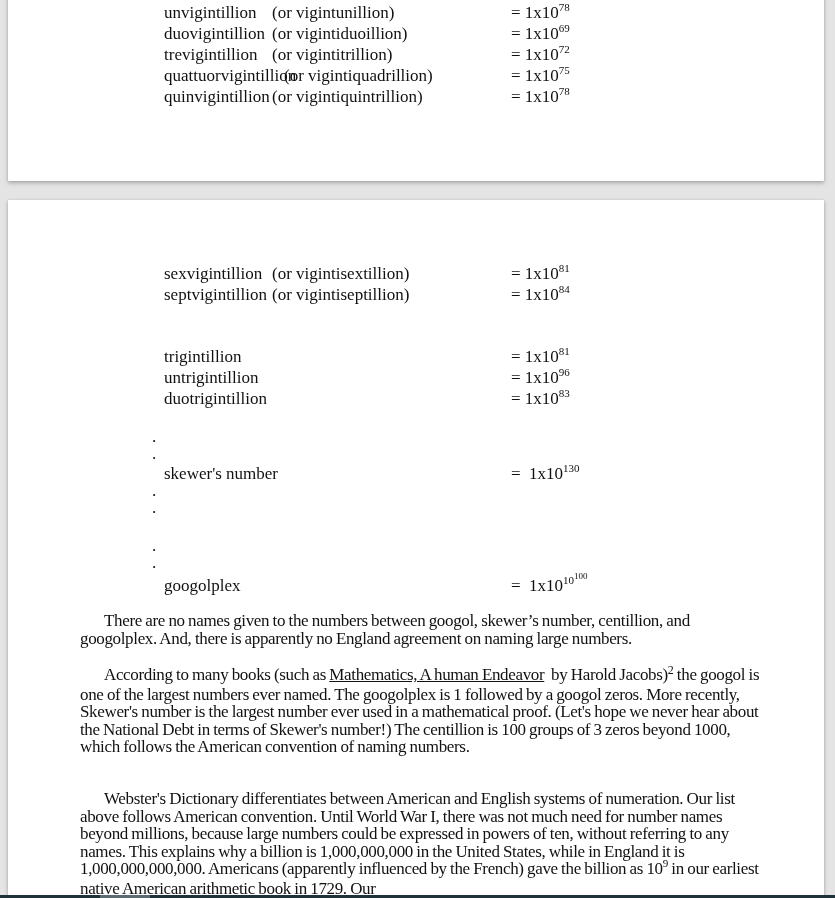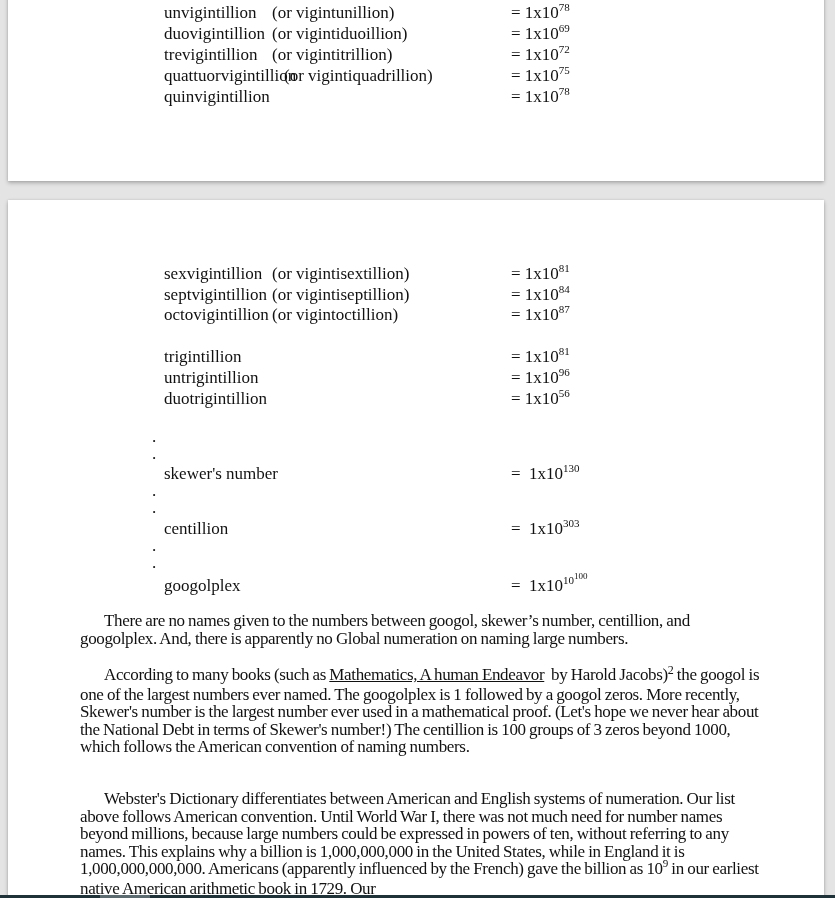--- a/index.html
+++ b/index.html
@@ -59,78 +59,70 @@
     <span class="alt">(or vigintitrillion)</span>
     <span class="val"><span>= 1x10</span><sup>72</sup></span>
   </div>
   <div class="row" style="top:85px">
     <span class="nm">quattuorvigintillion</span>
     <span class="alt" style="left:132px">(or vigintiquadrillion)</span>
     <span class="val"><span>= 1x10</span><sup>75</sup></span>
   </div>
   <div class="row" style="top:106px">
     <span class="nm">quinvigintillion</span>
+    <span class="alt">(or vigintiquintrillion)</span>
     <span class="val"><span>= 1x10</span><sup>78</sup></span>
   </div>
 </div>
 
 <div class="page" id="page2">
   <div class="row" style="top:63px">
     <span class="nm">sexvigintillion</span>
     <span class="alt">(or vigintisextillion)</span>
     <span class="val"><span>= 1x10</span><sup>81</sup></span>
   </div>
   <div class="row" style="top:84px">
     <span class="nm">septvigintillion</span>
     <span class="alt">(or vigintiseptillion)</span>
     <span class="val"><span>= 1x10</span><sup>84</sup></span>
   </div>
-  <div class="row" style="top:104px">
-    <span class="nm">octovigintillion</span>
-    <span class="alt">(or vigintoctillion)</span>
-    <span class="val"><span>= 1x10</span><sup>87</sup></span>
-  </div>
   <div class="row" style="top:146px">
     <span class="nm">trigintillion</span>
     <span class="val"><span>= 1x10</span><sup>81</sup></span>
   </div>
   <div class="row" style="top:167px">
     <span class="nm">untrigintillion</span>
     <span class="val"><span>= 1x10</span><sup>96</sup></span>
   </div>
   <div class="row" style="top:188px">
     <span class="nm">duotrigintillion</span>
-    <span class="val"><span>= 1x10</span><sup>56</sup></span>
+    <span class="val"><span>= 1x10</span><sup>83</sup></span>
   </div>
 
   <div class="dot" style="top:232px">.</div>
   <div class="dot" style="top:249px">.</div>
 
   <div class="row" style="top:263px">
     <span class="nm">skewer's number</span>
     <span class="val" style="white-space:pre"><span>=  1x10</span><sup>130</sup></span>
   </div>
 
   <div class="dot" style="top:286px">.</div>
   <div class="dot" style="top:303px">.</div>
 
-  <div class="row" style="top:318px">
-    <span class="nm">centillion</span>
-    <span class="val" style="white-space:pre"><span>=  1x10</span><sup>303</sup></span>
-  </div>
 
   <div class="dot" style="top:341px">.</div>
   <div class="dot" style="top:358px">.</div>
 
   <div class="row" style="top:375px">
     <span class="nm">googolplex</span>
     <span class="val" style="white-space:pre"><span>=  1x10</span><sup><span>10</span><sup>100</sup></sup></span>
   </div>
 
-  <div class="para" style="top:412px"><span class="indent"></span><span>There are no names given to the numbers between googol, skewer’s number, centillion, and googolplex.  And, there is apparently no Global numeration on naming large numbers.</span></div>
+  <div class="para" style="top:412px"><span class="indent"></span><span>There are no names given to the numbers between googol, skewer’s number, centillion, and googolplex.  And, there is apparently no England agreement on naming large numbers.</span></div>
 
   <div class="para" style="top:466px"><span class="indent"></span><span>According to many books (such as </span><span class="ul">Mathematics, A human Endeavor</span><span style="white-space:pre">  by Harold Jacobs)</span><span class="fn">2</span><span> the googol is one of the largest numbers ever named.  The googolplex is 1 followed by a googol zeros.  More recently, Skewer's number is the largest number ever used in a mathematical proof.  (Let's hope we never hear about the National Debt in terms of Skewer's number!)  The centillion is 100 groups of 3 zeros beyond 1000, which follows the American convention of naming numbers.</span></div>
 
   <div class="para" style="top:590px"><span class="indent"></span><span>Webster's Dictionary differentiates between American and English systems of numeration. Our list above follows American convention.  Until World War I, there was not much need for number names beyond millions, because large numbers could be expressed in powers of ten, without referring to any names.  This explains why a billion is 1,000,000,000 in the United States, while in England it is 1,000,000,000,000.  Americans (apparently influenced by the French) gave the billion as 10</span><sup>9</sup><span> in our earliest native American arithmetic book in 1729.  Our</span></div>
 </div>
 
 <div class="scrollbar">
   <div class="thumb"></div>
 </div>
 

